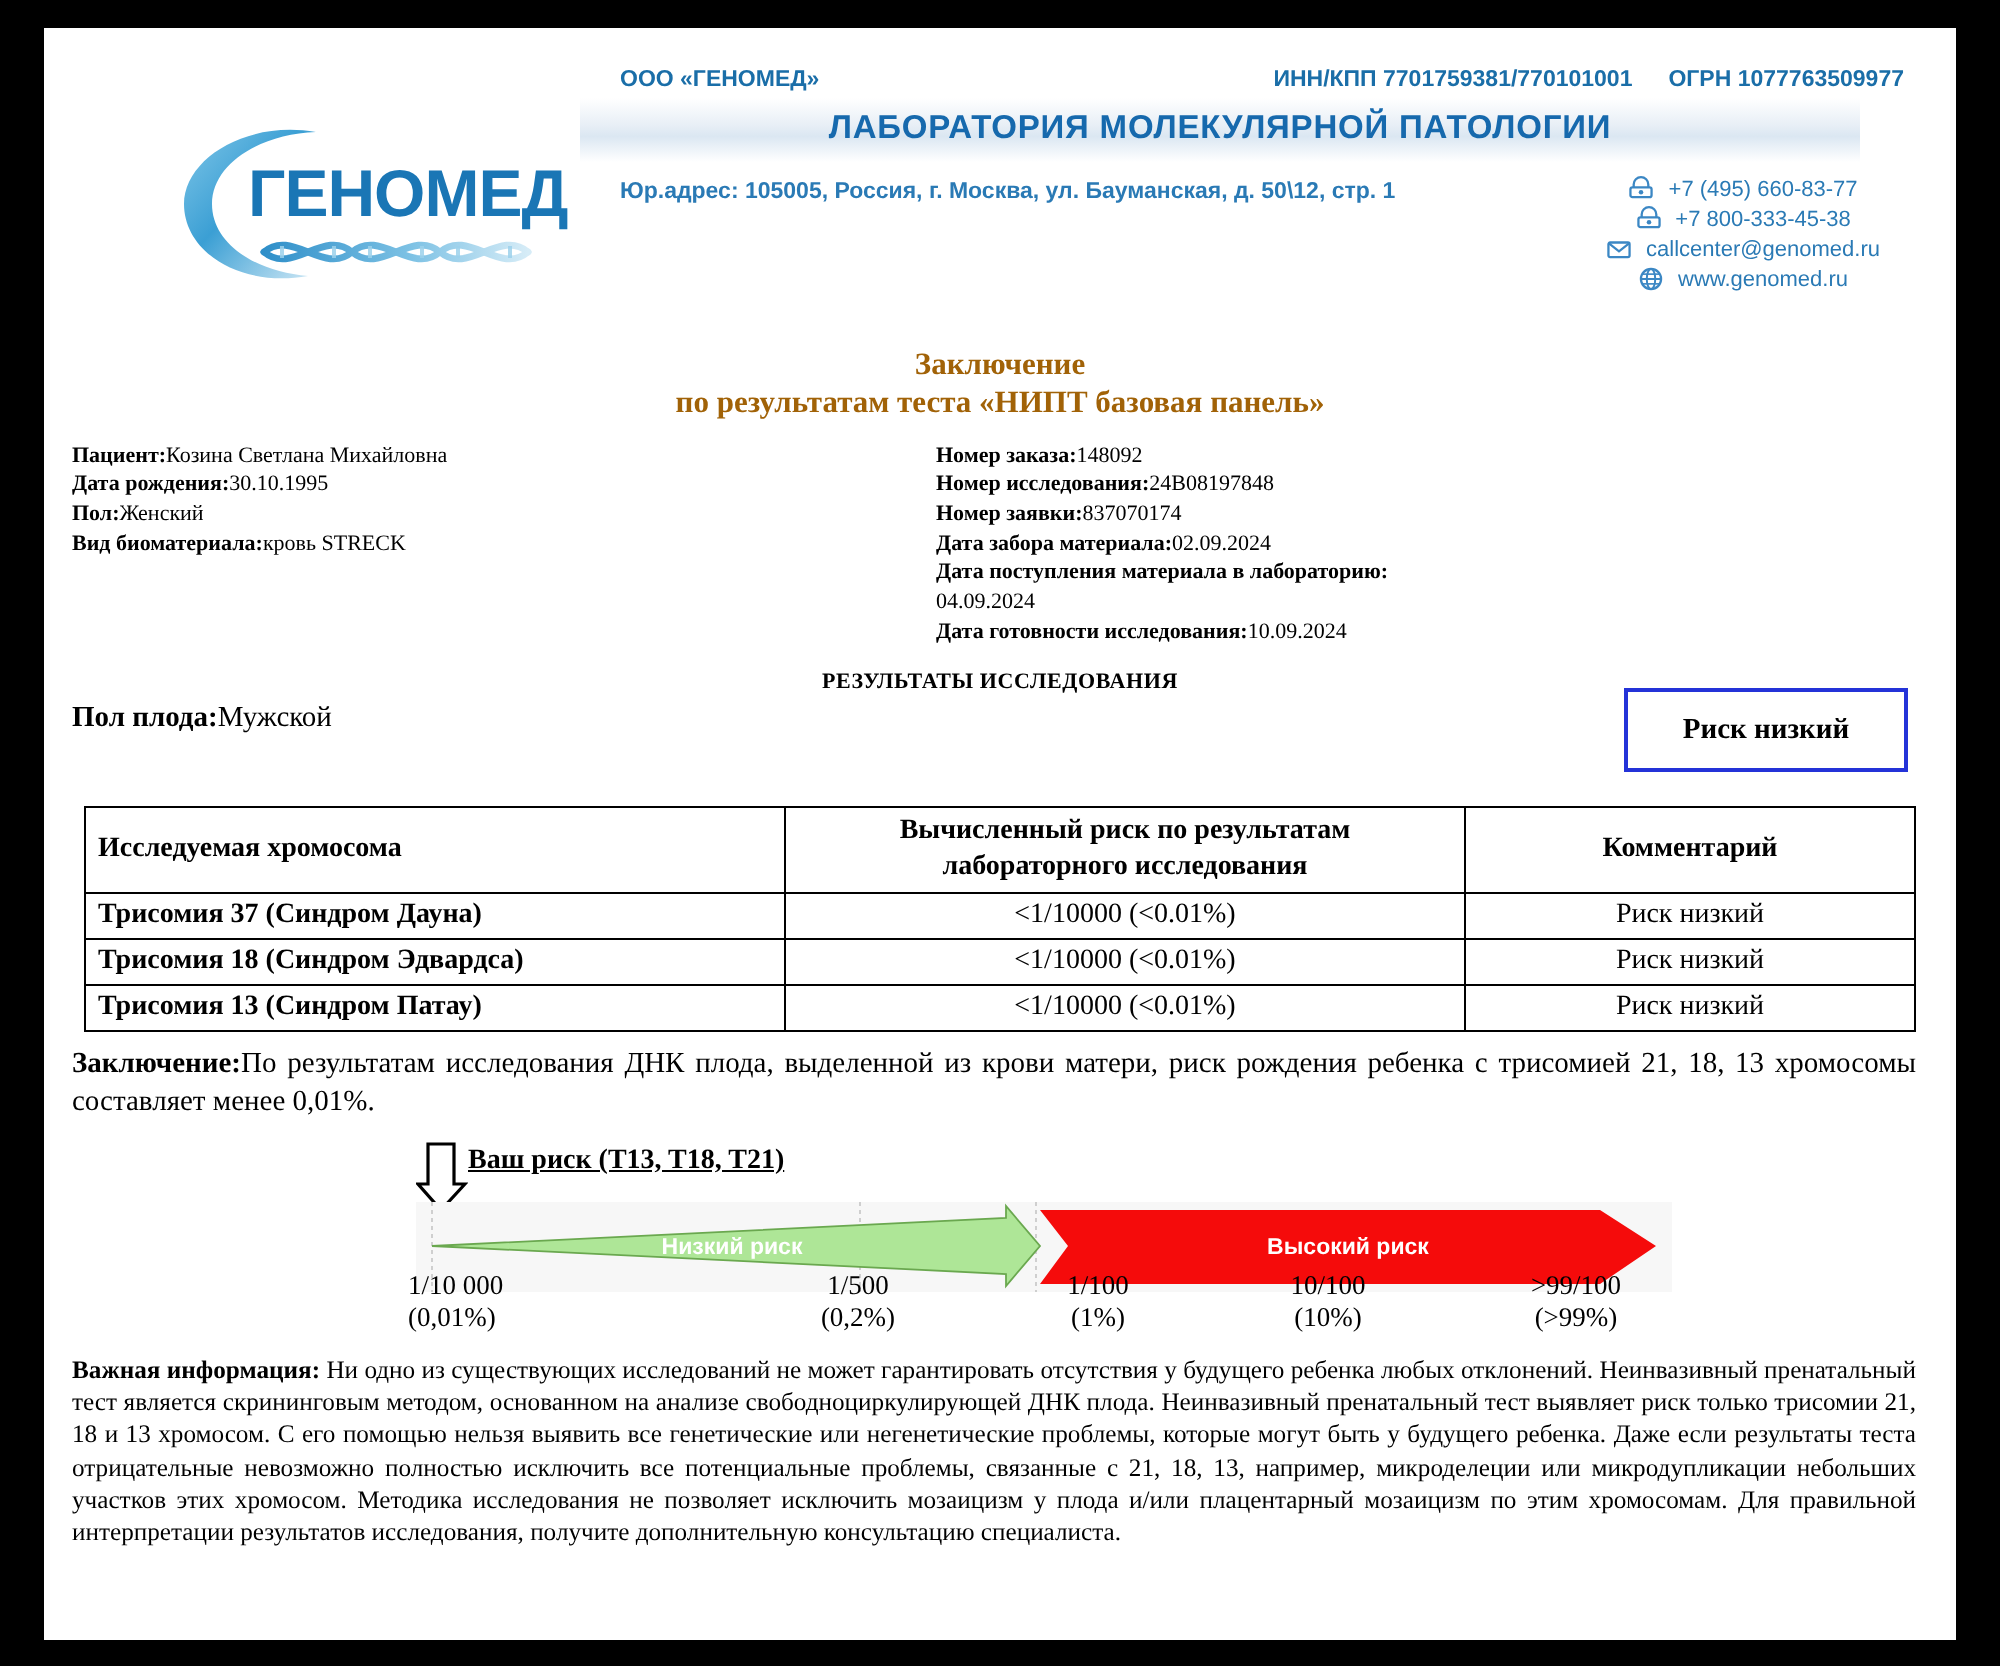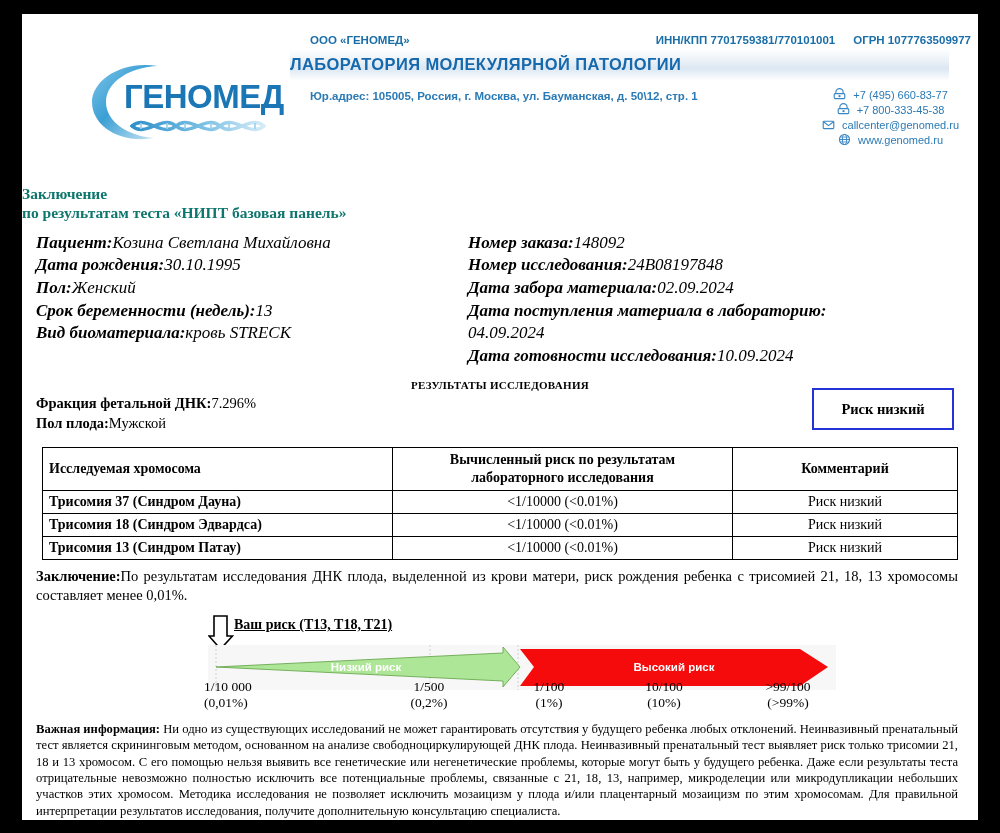--- a/index.html
+++ b/index.html
@@ -17,33 +17,34 @@
     overflow: hidden;
   }
 
   
   .header { position: relative; height: 140px; }
   .logo-wrap {
     position: absolute; left: 62px; top: 38px;
     width: 205px; height: 100px;
   }
   .header-right {
-    position: absolute; left: 268px; top: 20px; right: 1px;
+    position: absolute; left: 268px; top: 20px; right: 20px;
   }
   .hdr-line1 {
     display: flex; align-items: baseline;
     font-family: "Liberation Sans", sans-serif;
     font-size: 11.5px; color: #1a6ea8; font-weight: 600;
     padding: 0 6px 3px 20px;
   }
   .hdr-company { white-space: nowrap; }
   .hdr-inn { margin-left: auto; white-space: nowrap; }
   .hdr-ogrn { margin-left: 18px; white-space: nowrap; white-space: nowrap; }
   .hdr-band {
     background: linear-gradient(to bottom, #ffffff 0%, #e8eff6 42%, #dbe7f2 60%, #ffffff 100%);
+    text-align: center;
     padding: 6px 0 7px 0;
     margin-right: 28px;
   }
   .hdr-band-text {
     font-family: "Liberation Sans", sans-serif;
     font-size: 16.5px; font-weight: bold; color: #1669ad;
     letter-spacing: 0.4px;
   }
   .hdr-line3 { display: flex; margin-top: 7px; }
   .hdr-address {
@@ -60,29 +61,29 @@
     display: flex; align-items: center; gap: 7px;
     font-family: "Liberation Sans", sans-serif;
     font-size: 11px; color: #2a7ab5; font-weight: 500;
     white-space: nowrap;
   }
   .contact-ico { width: 13px; height: 13px; flex: 0 0 13px; color: #3b87c4; }
   .contact-ico svg { display: block; width: 13px; height: 13px; }
 
   
   .doc-title {
-    text-align: left; margin-top: 31px;
-    font-size: 15.5px; font-weight: bold; color: #0f766e;
+    text-align: center; margin-top: 20px;
+    font-size: 15.5px; font-weight: bold; color: #a16207;
     line-height: 1.22;
   }
 
   
   .info-block {
     display: flex; margin-top: 9px; padding: 0 18px 0 14px;
-    font-size: 17px; line-height: 1.33; font-style: italic;
+    font-size: 11px; line-height: 1.33;
   }
   .info-col-left { width: 432px; flex: 0 0 432px; }
   .info-col-right { flex: 1; }
   .info-row { white-space: nowrap; }
   .info-row.wrap { white-space: normal; }
   .lbl { font-weight: bold; }
   .val { font-weight: normal; }
 
   
   .results-zone { position: relative; margin-top: 12px; height: 62px; }
@@ -268,53 +269,50 @@
       <div class="info-row">
         <span class="lbl">Пациент:</span><span class="val">Козина Светлана Михайловна</span>
       </div>
       <div class="info-row">
         <span class="lbl">Дата рождения:</span><span class="val">30.10.1995</span>
       </div>
       <div class="info-row">
         <span class="lbl">Пол:</span><span class="val">Женский</span>
       </div>
       <div class="info-row">
-        <span class="lbl">Срок беременности (недель):</span><span class="val">13</span>
-      </div>
-      <div class="info-row">
         <span class="lbl">Вид биоматериала:</span><span class="val">кровь STRECK</span>
       </div>
     </div>
 
     <div class="info-col-right">
       <div class="info-row">
         <span class="lbl">Номер заказа:</span><span class="val">148092</span>
       </div>
       <div class="info-row">
         <span class="lbl">Номер исследования:</span><span class="val">24B08197848</span>
+      </div>
+      <div class="info-row">
+        <span class="lbl">Номер заявки:</span><span class="val">837070174</span>
       </div>
       <div class="info-row">
         <span class="lbl">Дата забора материала:</span><span class="val">02.09.2024</span>
       </div>
       <div class="info-row wrap">
         <span class="lbl">Дата поступления материала в лабораторию:</span><br>
         <span class="val">04.09.2024</span>
       </div>
       <div class="info-row">
         <span class="lbl">Дата готовности исследования:</span><span class="val">10.09.2024</span>
       </div>
     </div>
   </div>
 
   <div class="results-zone">
     <div class="results-head">РЕЗУЛЬТАТЫ ИССЛЕДОВАНИЯ</div>
     <div class="results-sub">
-      <div>
-        <span class="lbl">Фракция фетальной ДНК:</span><span class="val">7.296%</span>
-      </div>
       <div>
         <span class="lbl">Пол плода:</span><span class="val">Мужской</span>
       </div>
     </div>
     <div class="risk-badge">Риск низкий</div>
   </div>
 
   <table class="results">
     <thead>
       <tr>

